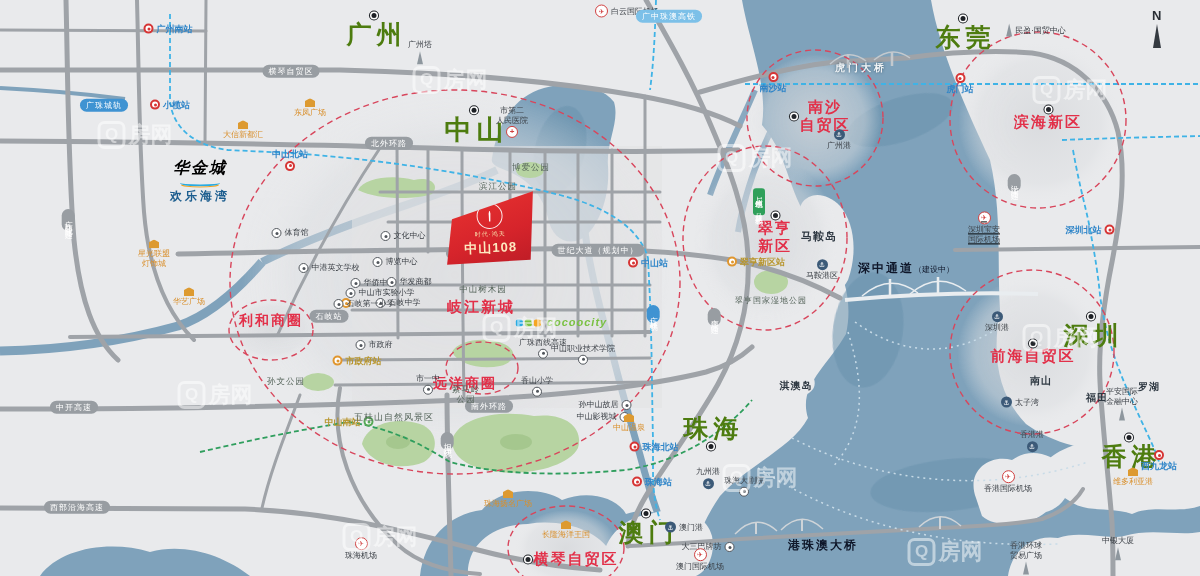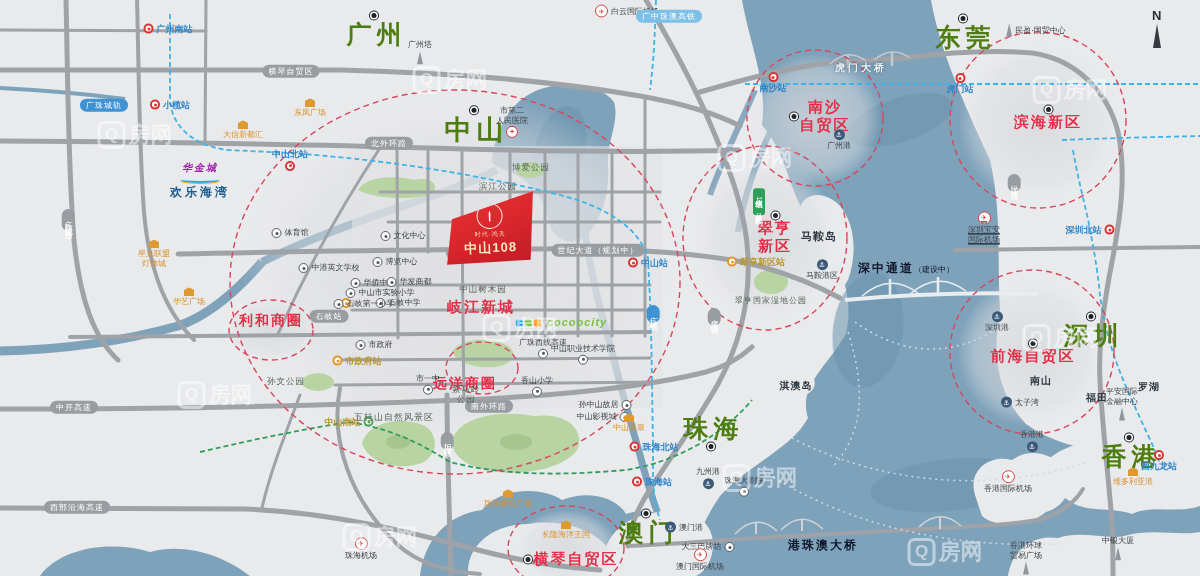--- a/index.html
+++ b/index.html
@@ -47,21 +47,21 @@
     background:linear-gradient(160deg,#ea3431 0%,#d6242b 60%,#bd1c26 100%);
     display:flex;flex-direction:column;align-items:center;justify-content:center;transform:rotate(-2deg);}
   #project .emb{width:24px;height:24px;border:1.5px solid rgba(255,255,255,.9);border-radius:50%;display:flex;align-items:center;justify-content:center;margin-top:4px;}
   #project .twr{width:2.5px;height:11px;background:#fff;clip-path:polygon(50% 0,100% 28%,78% 100%,22% 100%,0 28%);}
   #project .l1{font-size:6px;color:#f7d9a8;margin-top:1px;letter-spacing:1px;}
   #project .nm{font-size:13px;font-weight:bold;color:#fde8c0;letter-spacing:1px;}
   #compass{position:absolute;left:1152px;top:8px;z-index:5;display:flex;flex-direction:column;align-items:center;gap:1px;}
   #compass .n{font-size:13px;font-weight:bold;color:#2a2f35;}
   #compass .arr{width:0;height:0;border-left:4px solid transparent;border-right:4px solid transparent;border-bottom:24px solid #343a40;}
   #logo{position:absolute;left:200px;top:181px;transform:translate(-50%,-50%);z-index:5;text-align:center;}
-  #logo .l1{font-size:10px;font-style:italic;font-weight:bold;color:#a21caf;letter-spacing:2px;}
+  #logo .l1{font-size:16px;font-style:italic;font-weight:bold;color:#000000;letter-spacing:2px;}
   #logo .wave{height:5px;margin:1px auto;width:40px;border-bottom:2px solid #29abe2;border-radius:50%;box-shadow:0 2px 0 -1px #f5a623;}
   #logo .l2{font-size:12px;font-weight:bold;color:#1d5e8f;letter-spacing:3px;}
 </style>
 </head>
 <body>
 
 <div id="map">
 
 <svg id="bg" width="1200" height="576" viewBox="0 0 1200 576">
   <defs>

